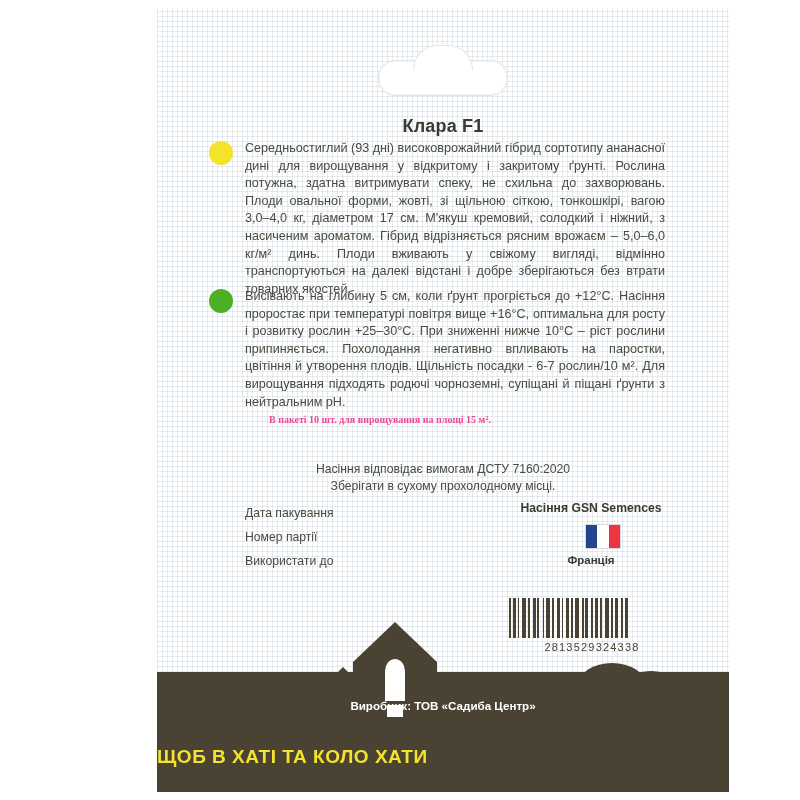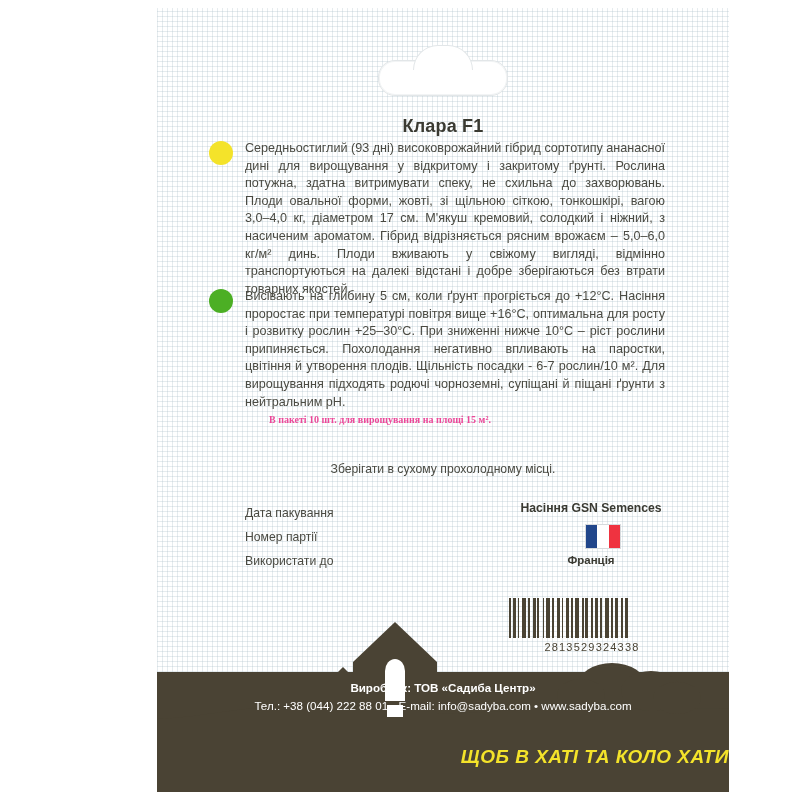--- a/index.html
+++ b/index.html
@@ -236,26 +236,25 @@
     font-size: 11.6px;
     line-height: 18px;
   }
   #producer .strong { font-weight: bold; }
 
   #slogan {
     position: absolute;
     left: 0;
     right: 0;
     bottom: 24px;
-    text-align: right;
+    text-align: left;
     color: #f4e32a;
     font-size: 19px;
     font-weight: bold;
     letter-spacing: 0.5px;
-    font-style: italic;
   }
 </style>
 </head>
 <body>
 
 <div id="packet">
 
   <div id="texture"></div>
 
   <div id="hang-hole"></div>
@@ -265,20 +264,21 @@
   <div class="dot" id="dot-yellow"></div>
   <div class="dot" id="dot-green"></div>
 
   <div class="body-text" id="para1">Середньостиглий (93 дні) високоврожайний гібрид сортотипу ананасної дині для вирощування у відкритому і закритому ґрунті. Рослина потужна, здатна витримувати спеку, не схильна до захворювань. Плоди овальної форми, жовті, зі щільною сіткою, тонкошкірі, вагою 3,0–4,0 кг, діаметром 17 см. М'якуш кремовий, солодкий і ніжний, з насиченим ароматом. Гібрид відрізняється рясним врожаєм – 5,0–6,0 кг/м² динь. Плоди вживають у свіжому вигляді, відмінно транспортуються на далекі відстані і добре зберігаються без втрати товарних якостей.</div>
   <div class="body-text" id="para2">Висівають на глибину 5 см, коли ґрунт прогріється до +12°С. Насіння проростає при температурі повітря вище +16°С, оптимальна для росту і розвитку рослин +25–30°С. При зниженні нижче 10°С – ріст рослини припиняється. Похолодання негативно впливають на паростки, цвітіння й утворення плодів. Щільність посадки - 6-7 рослин/10 м². Для вирощування підходять родючі чорноземні, супіщані й піщані ґрунти з нейтральним рН.</div>
 
   <div id="packet-qty">В пакеті 10 шт.  для вирощування на площі 15 м².</div>
 
 
   <div id="standards">
+    <div>Насіння відповідає вимогам ДСТУ 7160:2020</div>
     <div>Зберігати в сухому прохолодному місці.</div>
   </div>
 
   <div class="field-label" id="field-0">Дата пакування</div>
   <div class="field-label" id="field-1">Номер партії</div>
   <div class="field-label" id="field-2">Використати до</div>
 
   <div id="brand">Насіння GSN Semences</div>
   <div id="flag">
     <i class="b"></i>
@@ -360,18 +360,17 @@
           <span style="width:3px;background:transparent"></span>
         <span style="width:2px"></span>
           <span style="width:2px;background:transparent"></span>
         <span style="width:3px"></span>
       </div>
       <div class="num">2813529324338</div>
     </div>
 
     <div id="producer">
       <div class="strong">Виробник: ТОВ «Садиба Центр»</div>
-      <div>Тел.: +38 (044) 222 88 01  •  E-mail: info@sadyba.com  •  www.sadyba.com</div>
     </div>
 
     <div id="slogan">ЩОБ В ХАТІ ТА КОЛО ХАТИ</div>
   </div>
 </div>
 
 </body></html>

